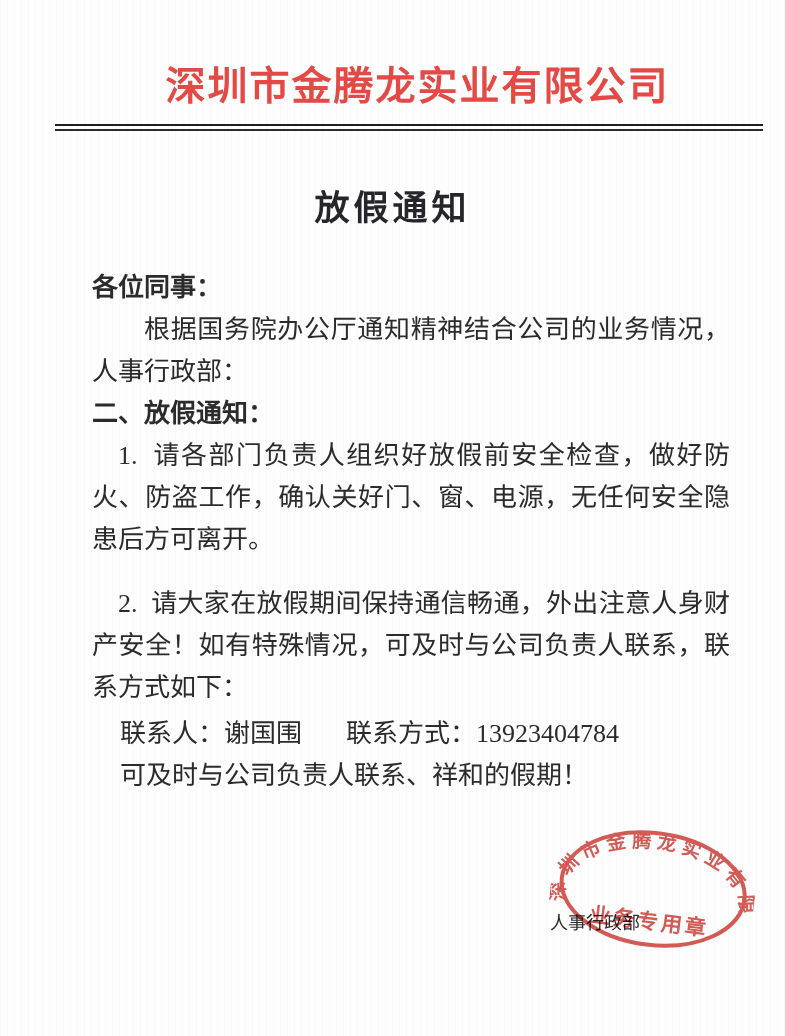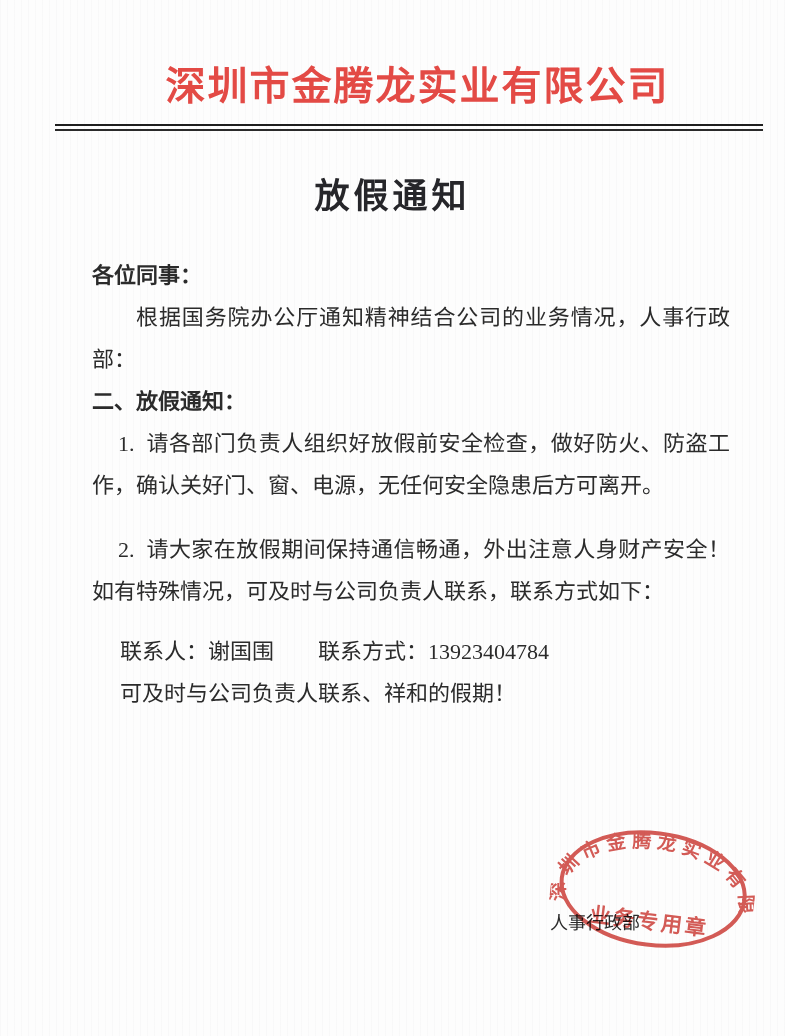--- a/index.html
+++ b/index.html
@@ -22,44 +22,44 @@
     color:#e34a45;
     line-height:50px;
   }
   .double-rule{
     margin:12px 22px 0 55px;
     height:3px;
     border-top:2px solid #1e1e1e;
     border-bottom:2px solid #2a2a2a;
   }
   .doc-title{
-    margin:46px 0 0 0;
+    margin:58px 0 0 0;
     text-align:center;
     font-size:35px;
     font-weight:bold;
     letter-spacing:4px;
     color:#26262a;
     line-height:40px;
   }
   .body-text{
     margin:38px 55px 0 92px;
   }
   .body-text p{
     margin:0;
-    font-size:22px;
+    font-size:26px;
     line-height:42px;
     text-align:justify;
   }
   p.salutation{font-weight:bold;}
   p.intro{text-indent:2em;}
   p.item-one{color:#3b5878;}
   p.section-heading{font-weight:bold;}
   p.note{text-indent:26px;}
   p.note-2{margin-top:22px;}
-  p.contact-line{margin-top:18px;text-indent:28px;text-align:left;}
+  p.contact-line{margin-top:4px;text-indent:28px;text-align:left;}
   p.closing-wish{text-indent:28px;text-align:left;}
   .contact-method{margin-left:44px;}
   .signature{
     position:absolute;
     left:0;top:903px;
     width:785px;
     font-size:18px;
     line-height:40px;
   }
   .signature .dept{text-align:right;padding-right:145px;}

